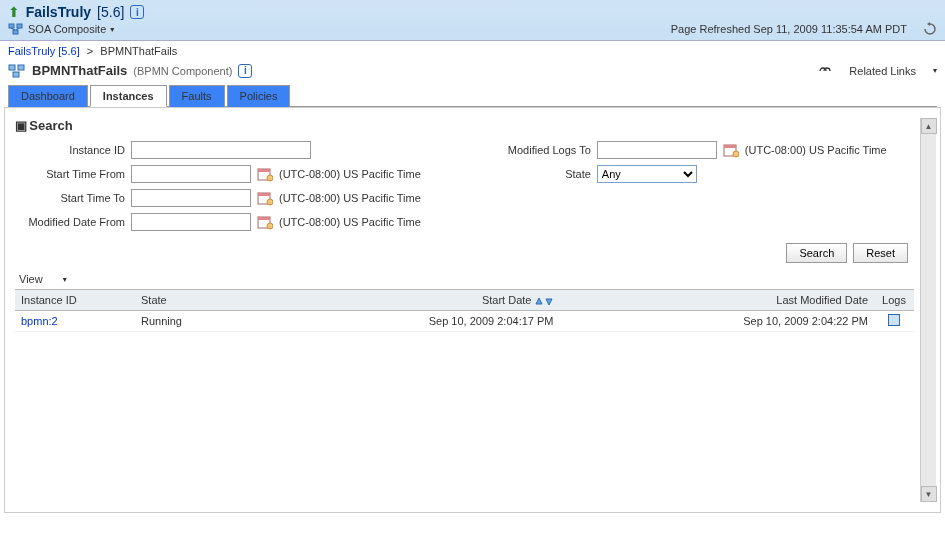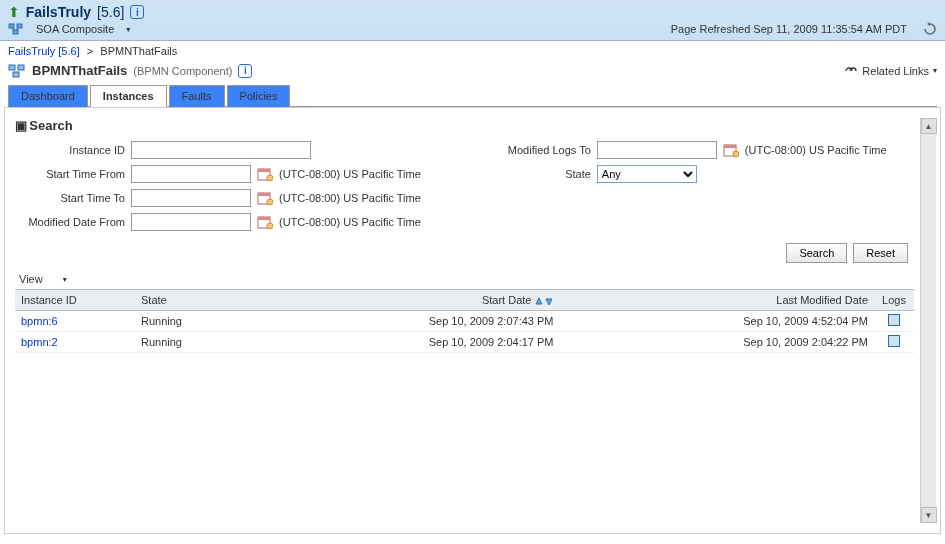--- a/index.html
+++ b/index.html
@@ -3,30 +3,30 @@
 <meta charset="utf-8">
 <style>
   * { box-sizing: border-box; margin: 0; padding: 0; }
   body { font-family: Tahoma, Arial, sans-serif; font-size: 11px; color: #333; background: #fff; width: 945px; }
   .header { background: linear-gradient(#d0e4f6, #c8e0f4); border-bottom: 1px solid #aac; padding: 4px 8px; }
   .header-row1 { display: flex; align-items: center; gap: 6px; }
   .header-title { color: #036; font-size: 14px; font-weight: bold; }
   .header-version { color: #036; font-size: 14px; font-weight: normal; }
   .help-icon { color: #2a6bb5; font-weight: bold; border: 1px solid #2a6bb5; border-radius: 3px; width: 14px; height: 14px; display: inline-flex; align-items: center; justify-content: center; font-size: 10px; }
   .header-row2 { display: flex; justify-content: space-between; align-items: center; margin-top: 2px; }
-  .soa-composite { display: flex; align-items: center; gap: 12px; color: #333; }
+  .soa-composite { display: flex; align-items: center; gap: 4px; color: #333; }
   .page-refreshed { color: #333; font-size: 11px; display: flex; align-items:center; gap:16px;}
   .breadcrumb { padding: 4px 8px; font-size: 11px; }
   .breadcrumb a { color: #0033cc; text-decoration: none; }
   .breadcrumb span.sep { color: #333; margin: 0 4px; }
   .page-title-bar { display: flex; justify-content: space-between; align-items: center; padding: 2px 8px 6px 8px; }
   .page-title-left { display: flex; align-items: center; gap: 6px; }
   .page-title { font-weight: bold; font-size: 13px; }
   .page-subtitle { color: #666; }
-  .related-links { display: flex; align-items:center; gap:4px; color:#333;}
+  .related-links { display: flex; align-items:center; gap:17px; color:#333;}
   .tabs { display: flex; border-bottom: 1px solid #999; margin: 0 8px; }
   .tab { padding: 4px 12px; border: 1px solid #999; border-bottom: none; background: #3b82f6; margin-right: 2px; cursor: pointer; position: relative; top: 1px; }
   .tab.active { background: #fff; font-weight: bold; border-bottom: 1px solid #fff; }
   .content { padding: 10px 4px 10px 10px; border: 1px solid #ccc; margin: 0 4px 4px 4px; position: relative; display:flex;}
   .content-main { flex: 1; padding-right:6px;}
   .scrollbar { width: 16px; background: #e9e9e9; border-left: 1px solid #ccc; display: flex; flex-direction: column; justify-content: space-between; align-items: center; }
   .scroll-arrow { width: 16px; height: 16px; background:#e0e0e0; border:1px solid #bbb; display:flex; align-items:center; justify-content:center; font-size:8px; color:#555;}
   .search-section { margin-bottom: 12px; }
   .search-title { display:flex; align-items:center; gap:2px; font-weight:bold; font-size:13px; margin-bottom:8px;}
   .search-grid { display: flex; gap: 60px; }
@@ -226,27 +226,20 @@
             <svg width="9" height="9">
                   <path d="M4 8 L7 2 L1 2 Z" fill="#6aa3d8" stroke="#2a6bb5"></path>
                 </svg>
           </span>
         </th>
         <th class="right">Last Modified Date</th>
         <th class="center" style="width:40px">Logs</th>
       </tr>
     </thead>
     <tbody id="table-body">
-    <tr>
-            <td><span class="link">bpmn:6</span></td>
-            <td>Running</td>
-            <td class="right">Sep 10, 2009 2:07:43 PM</td>
-            <td class="right">Sep 10, 2009 4:52:04 PM</td>
-            <td class="center"><span class="log-icon"></span></td>
-          </tr>
           <tr>
             <td><span class="link">bpmn:2</span></td>
             <td>Running</td>
             <td class="right">Sep 10, 2009 2:04:17 PM</td>
             <td class="right">Sep 10, 2009 2:04:22 PM</td>
             <td class="center"><span class="log-icon"></span></td>
           </tr>
         </tbody>
   </table>
 

